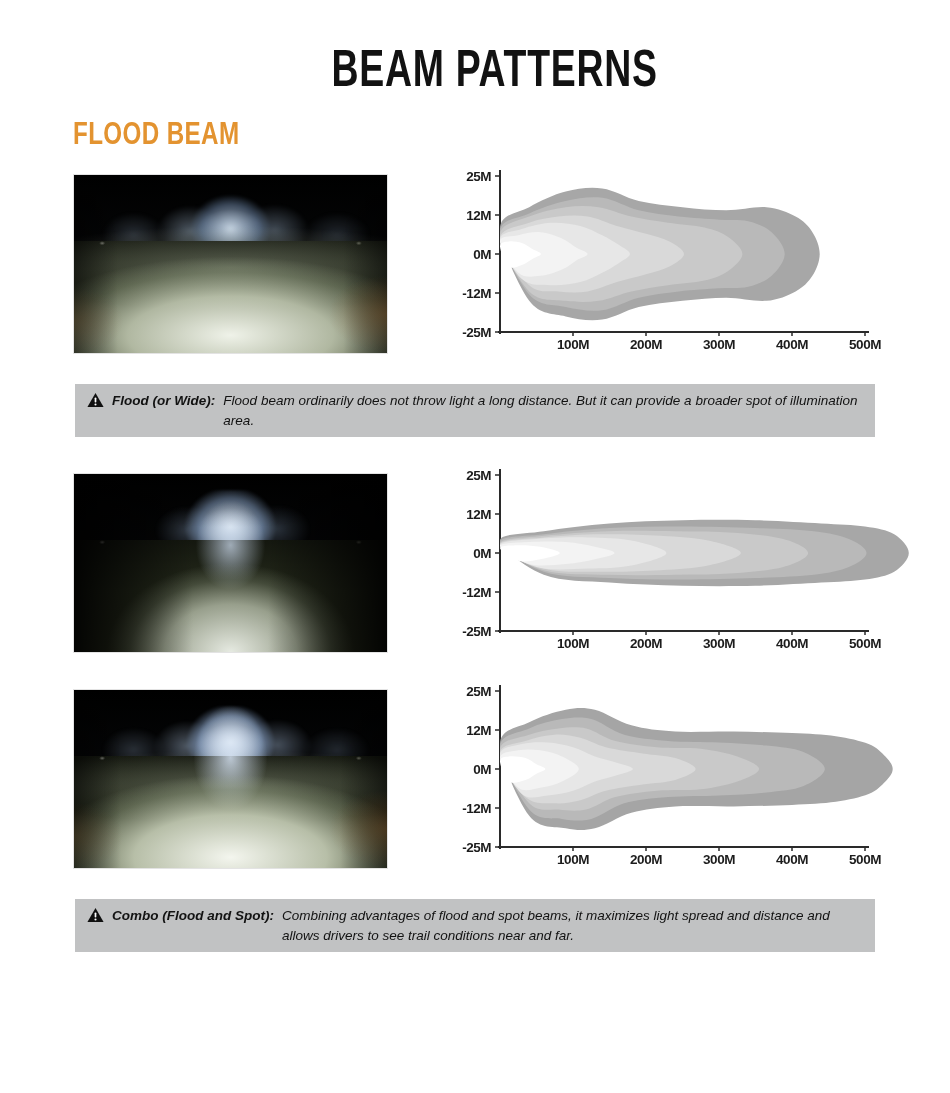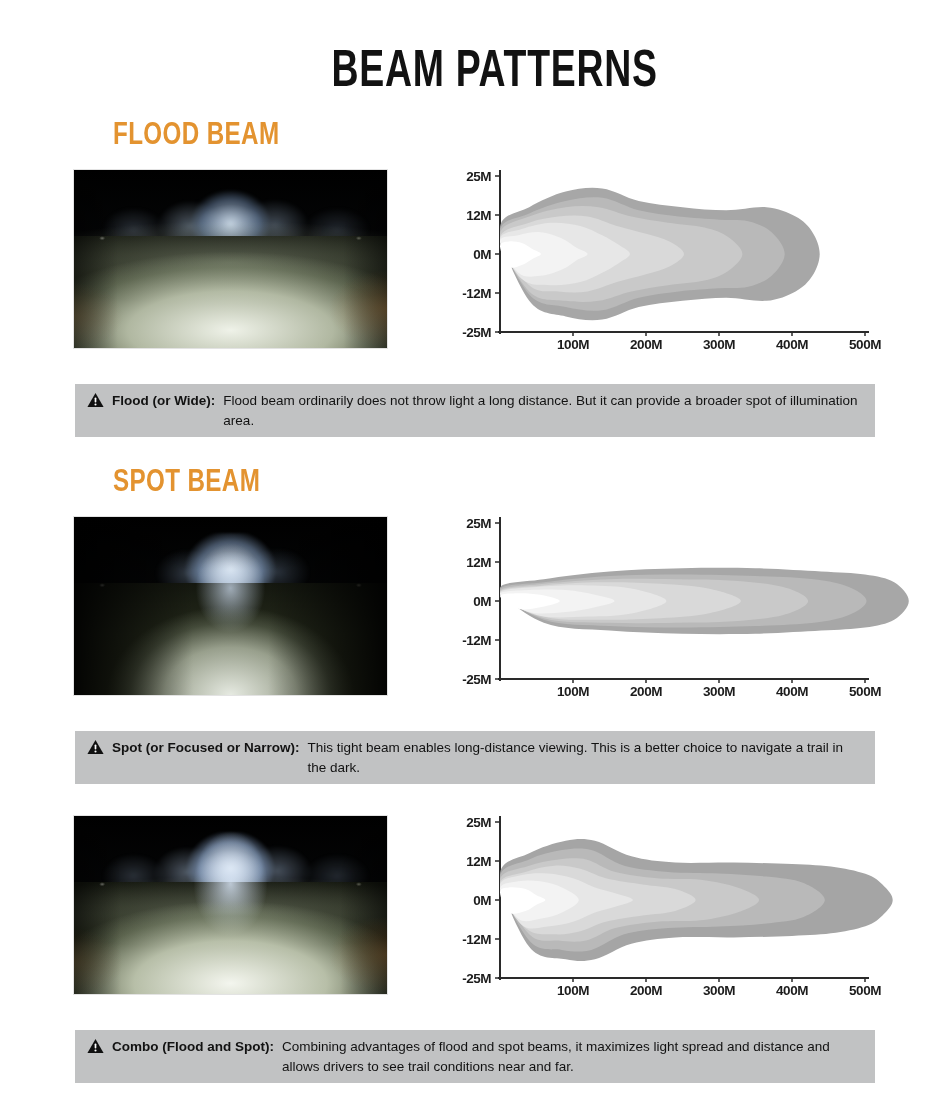--- a/index.html
+++ b/index.html
@@ -17,27 +17,27 @@
   }
   .page-title span {
     display:inline-block;
     font-size:52px; font-weight:700; letter-spacing:1px; color:#121212;
     transform:scaleX(.72); transform-origin:center;
     white-space:nowrap;
   }
 
   
   section { margin-bottom:26px; }
-  .section-heading { padding-left:113px; margin-bottom:12px; }
+  .section-heading { padding-left:73px; margin-bottom:12px; }
   .section-heading span {
     display:inline-block;
     font-size:31px; font-weight:700; letter-spacing:.5px; color:#e39330;
     transform:scaleX(.78); transform-origin:left center; white-space:nowrap;
   }
-  .row { display:flex; align-items:center; padding-left:73px; }
+  .row { display:flex; align-items:flex-end; padding-left:73px; }
 
   
   .photo {
     width:315px; height:180px; position:relative; overflow:hidden;
     background:#060606; border:1px solid #e3e3e3; flex:0 0 auto;
   }
   .photo .sky { position:absolute; left:0; right:0; top:0; height:42%;
     background:
       radial-gradient(ellipse 45px 26px at 50% 72%, rgba(140,175,220,.55), transparent 75%),
       linear-gradient(#000,#050607);
@@ -104,21 +104,21 @@
   }
 
   
   .chart { margin-left:64px; flex:0 0 auto; }
   .chart svg { display:block; }
 
   
   .note {
     width:800px; margin:30px auto 0 75px; background:#c1c2c3;
     display:flex; align-items:flex-start; gap:8px;
-    padding:7px 14px 7px 12px; font-size:13.5px; line-height:1.45; color:#121212;
+    padding:7px 14px 7px 12px; font-size:13.5px; line-height:1.45; color:#121212;font-style:italic;
   }
   .note .warn { flex:0 0 auto; margin-top:1px; }
   .note b { white-space:nowrap; font-weight:700; }
   .note .note-text { flex:1 1 auto; }
 </style>
 </head>
 <body>
 
 <div class="page">
 
@@ -173,21 +173,20 @@
         <path d="M12 1 L23.4 21 H0.6 Z" fill="#101010"></path>
         <rect x="10.8" y="7.4" width="2.4" height="7" rx="1.1" fill="#fff"></rect>
         <circle cx="12" cy="17.4" r="1.5" fill="#fff"></circle>
       </svg>
       <b>Flood (or Wide):</b>
       <span class="note-text">Flood beam ordinarily does not throw light a long distance. But it can provide a broader spot of illumination area.</span>
     </div>
   </section>
 
   <section>
-    <h2 class="section-heading"><span>SPOT BEAM</span></h2>
     <div class="row">
       <div class="photo photo-spot">
         <div class="sky"></div>
         <div class="trees"></div>
         <div class="ground"></div>
         <div class="light"></div>
         <div class="vignette"></div>
       </div>
       <div class="chart">
         <svg width="470" height="190" viewBox="0 0 470 190">
@@ -216,29 +215,20 @@
             <text x="194" y="185" text-anchor="middle" font-size="13.5" font-weight="600" fill="#1c1c1c" letter-spacing="-0.5">200M</text>
             <line x1="267" y1="168" x2="267" y2="172" stroke="#2a2a2a" stroke-width="1.5"></line>
             <text x="267" y="185" text-anchor="middle" font-size="13.5" font-weight="600" fill="#1c1c1c" letter-spacing="-0.5">300M</text>
             <line x1="340" y1="168" x2="340" y2="172" stroke="#2a2a2a" stroke-width="1.5"></line>
             <text x="340" y="185" text-anchor="middle" font-size="13.5" font-weight="600" fill="#1c1c1c" letter-spacing="-0.5">400M</text>
             <line x1="413" y1="168" x2="413" y2="172" stroke="#2a2a2a" stroke-width="1.5"></line>
             <text x="413" y="185" text-anchor="middle" font-size="13.5" font-weight="600" fill="#1c1c1c" letter-spacing="-0.5">500M</text>
           </svg>
       </div>
     </div>
-    <div class="note">
-      <svg class="warn" width="17" height="16" viewBox="0 0 24 22">
-        <path d="M12 1 L23.4 21 H0.6 Z" fill="#101010"></path>
-        <rect x="10.8" y="7.4" width="2.4" height="7" rx="1.1" fill="#fff"></rect>
-        <circle cx="12" cy="17.4" r="1.5" fill="#fff"></circle>
-      </svg>
-      <b>Spot (or Focused or Narrow):</b>
-      <span class="note-text">This tight beam enables long-distance viewing. This is a better choice to navigate a trail in the dark.</span>
-    </div>
   </section>
 
   <section>
     <div class="row">
       <div class="photo photo-combo">
         <div class="sky"></div>
         <div class="trees"></div>
         <div class="ground"></div>
         <div class="light"></div>
         <div class="vignette"></div>

